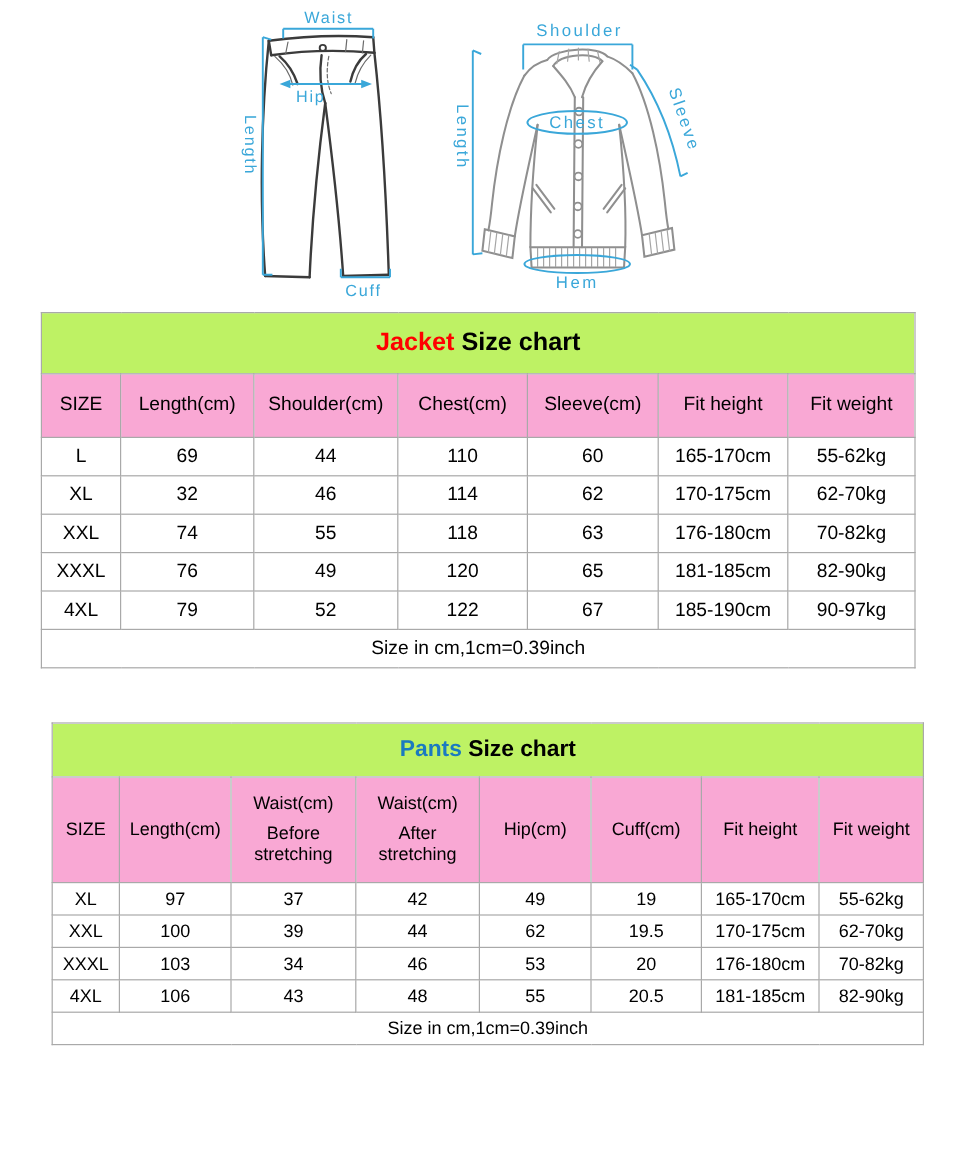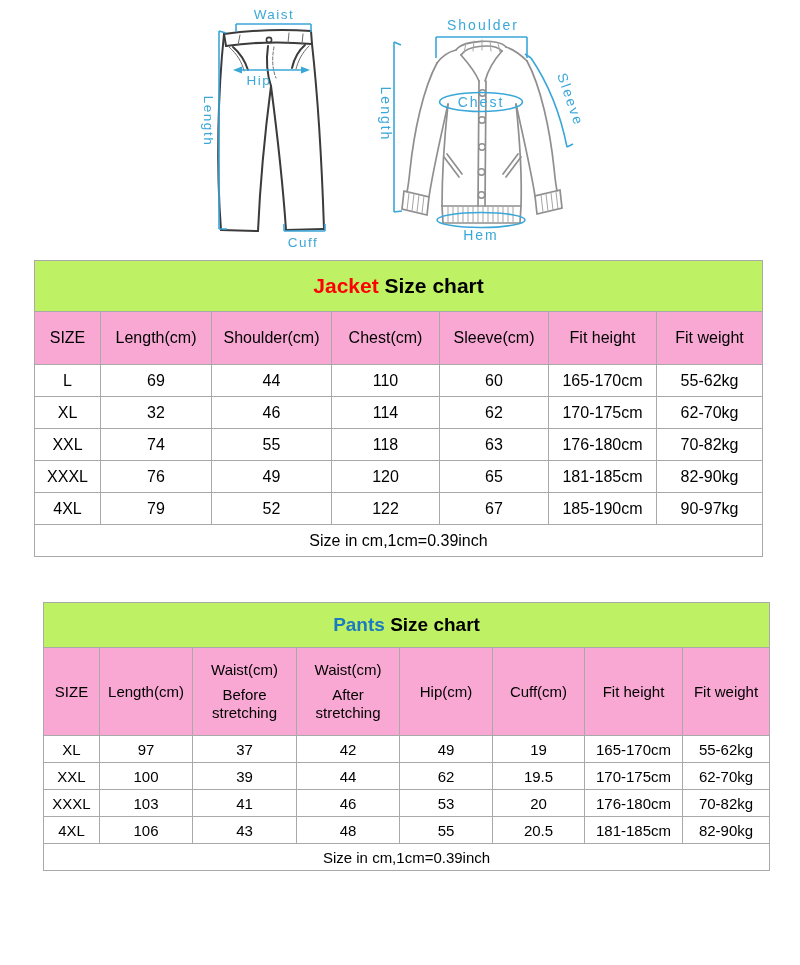--- a/index.html
+++ b/index.html
@@ -264,21 +264,21 @@
             <td>39</td>
             <td>44</td>
             <td>62</td>
             <td>19.5</td>
             <td>170-175cm</td>
             <td>62-70kg</td>
           </tr>
           <tr>
             <td>XXXL</td>
             <td>103</td>
-            <td>41</td>
+            <td>34</td>
             <td>46</td>
             <td>53</td>
             <td>20</td>
             <td>176-180cm</td>
             <td>70-82kg</td>
           </tr>
           <tr>
             <td>4XL</td>
             <td>106</td>
             <td>43</td>

